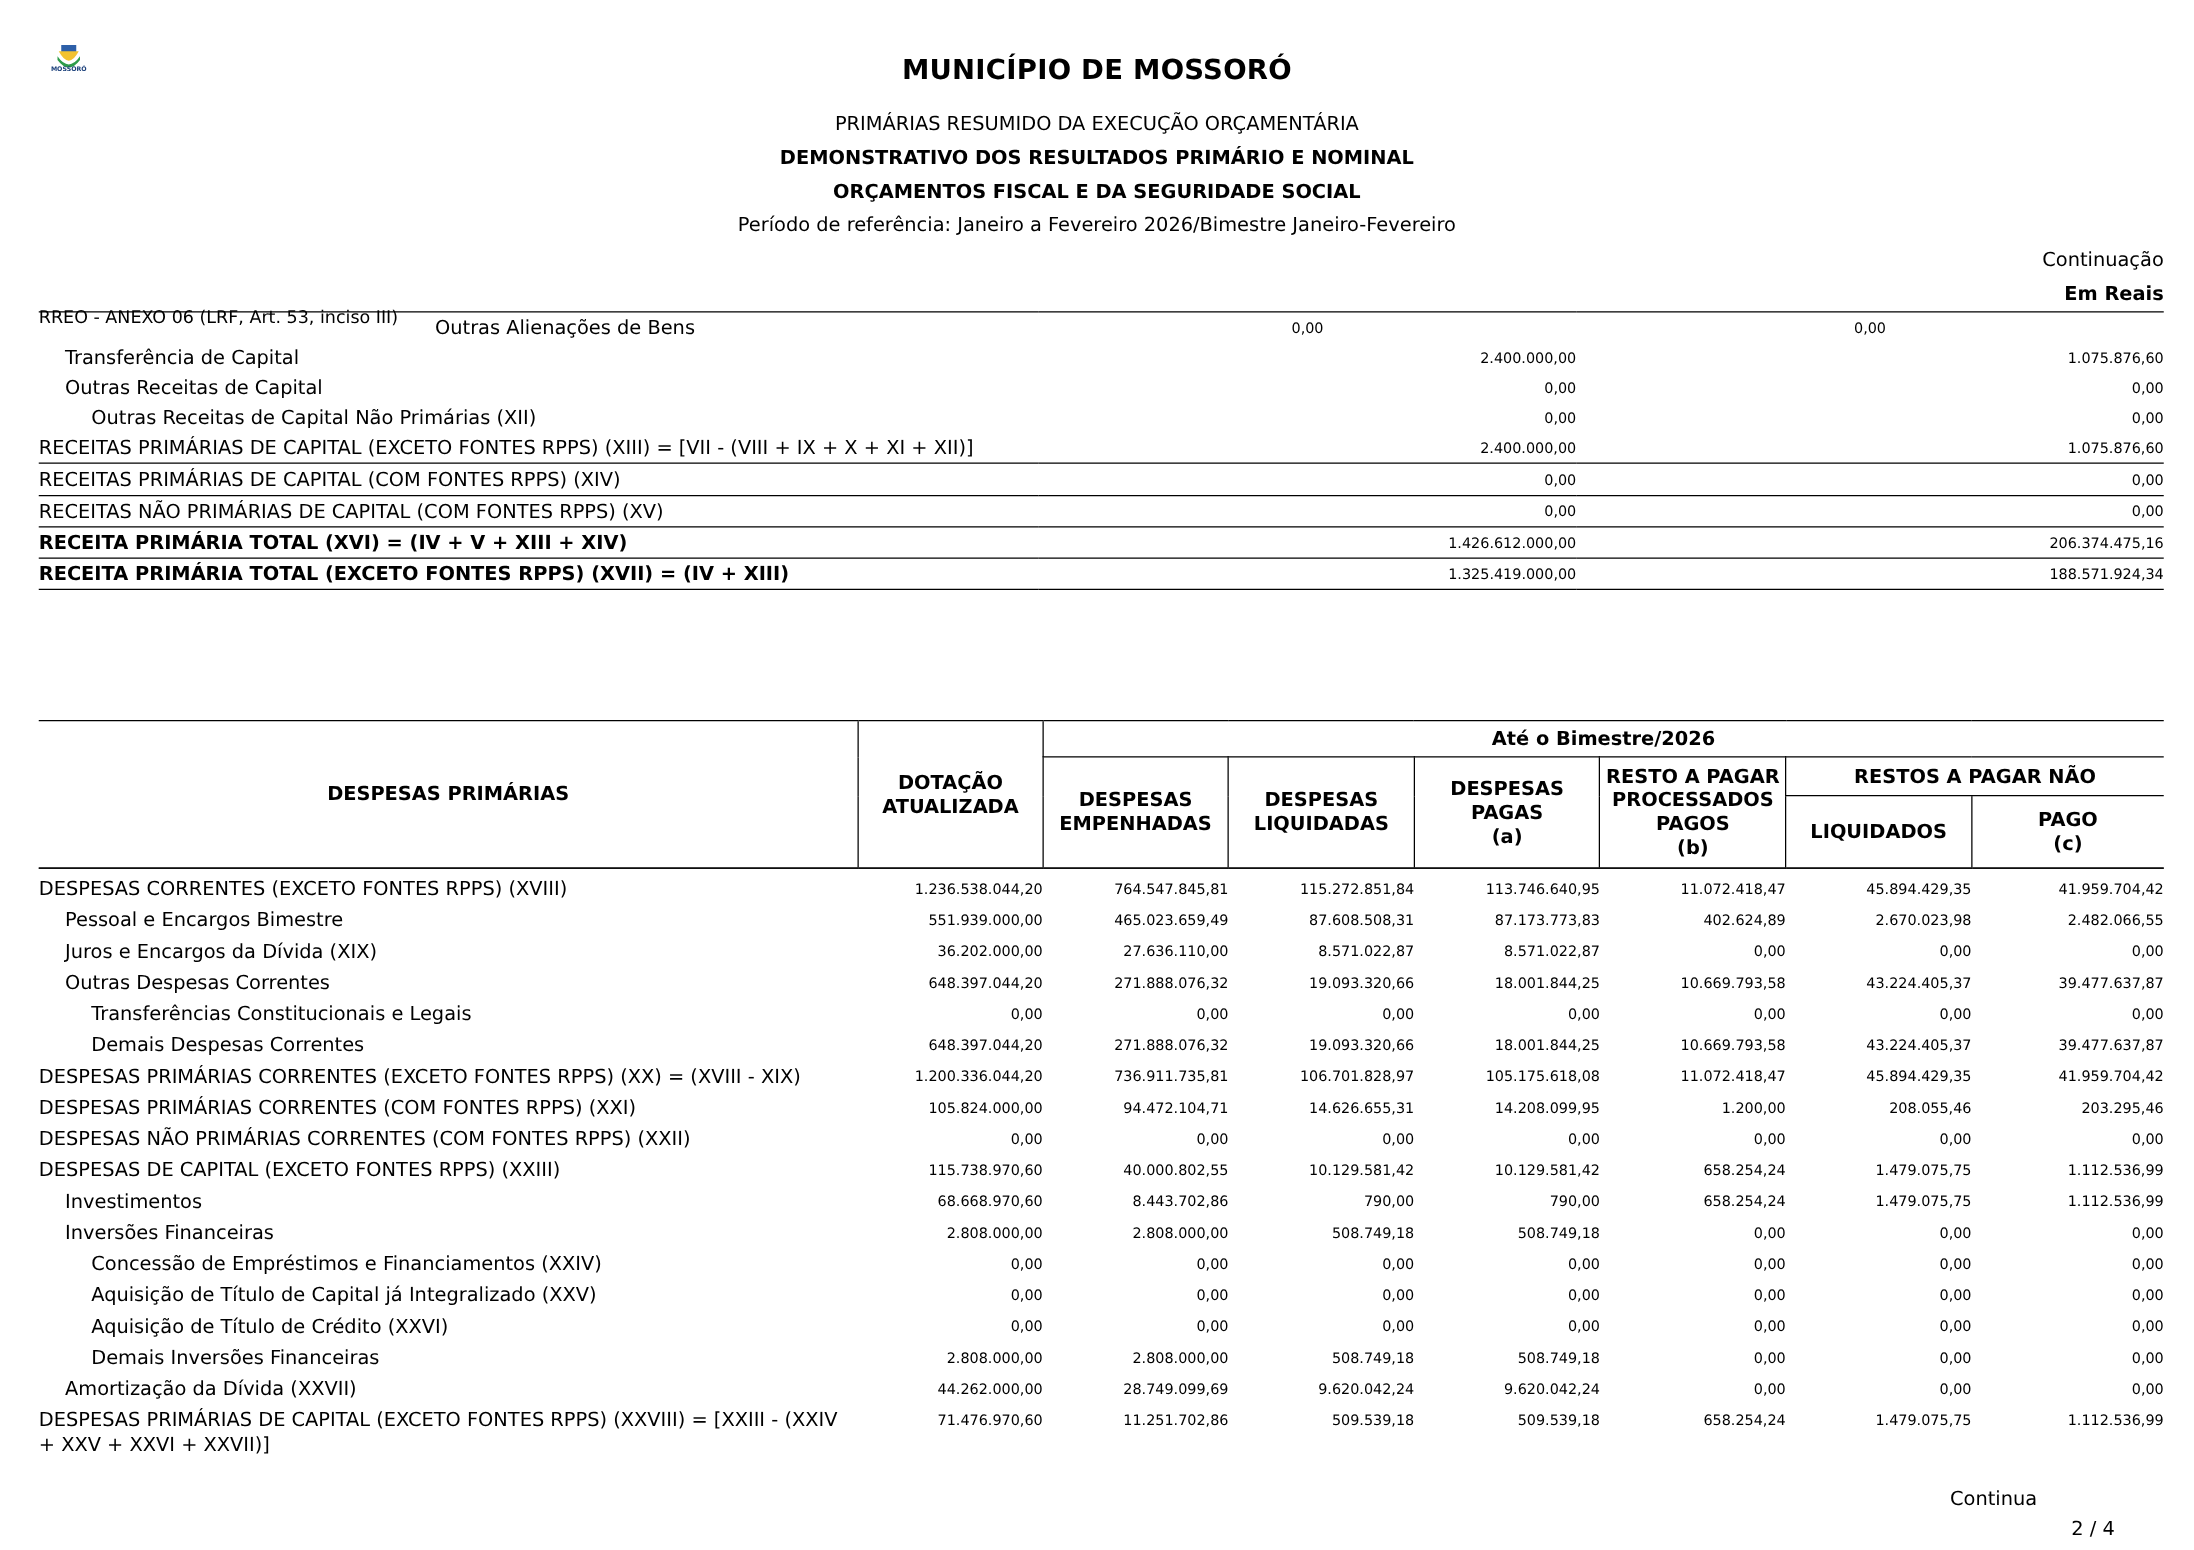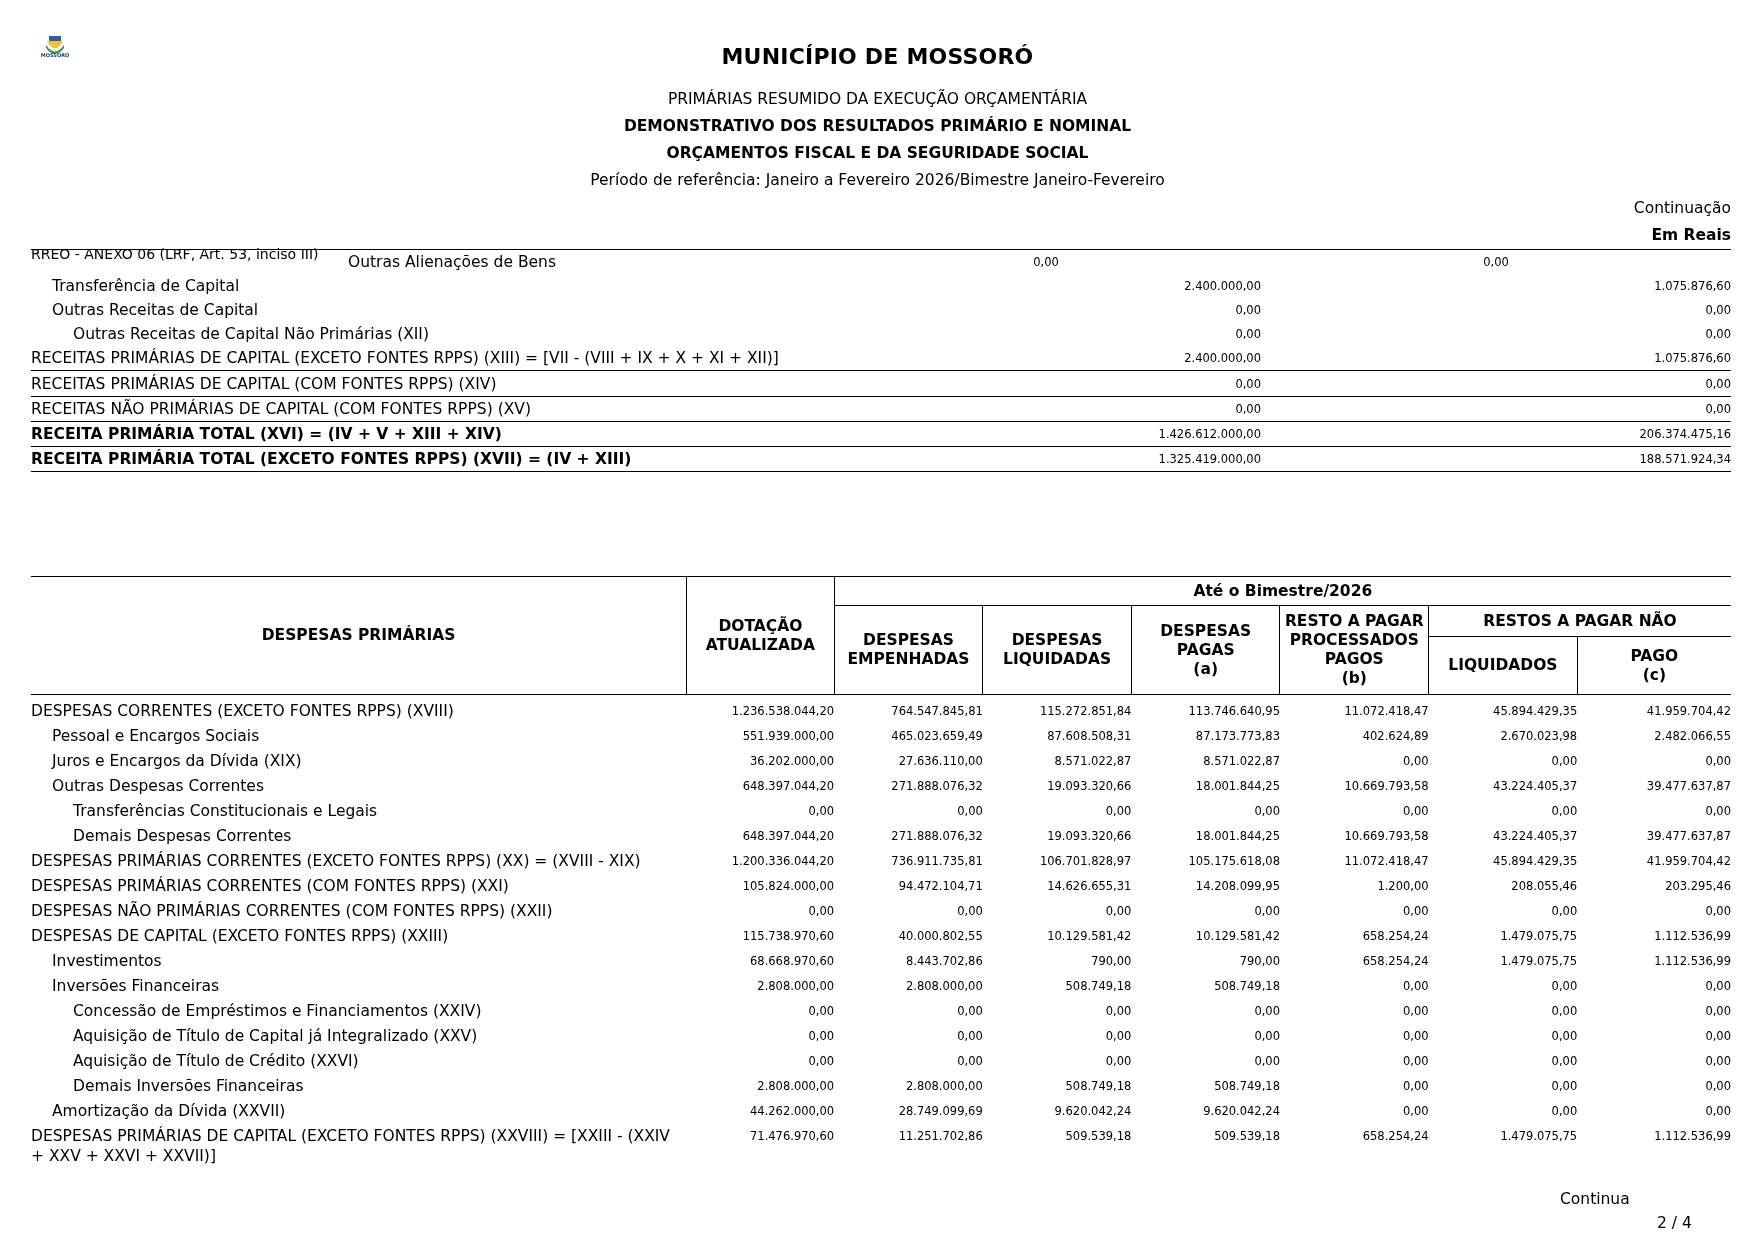--- a/index.html
+++ b/index.html
@@ -162,21 +162,21 @@
         <td class="">DESPESAS CORRENTES (EXCETO FONTES RPPS) (XVIII)</td>
         <td class="num">1.236.538.044,20</td>
         <td class="num">764.547.845,81</td>
         <td class="num">115.272.851,84</td>
         <td class="num">113.746.640,95</td>
         <td class="num">11.072.418,47</td>
         <td class="num">45.894.429,35</td>
         <td class="num">41.959.704,42</td>
       </tr>
       <tr>
-        <td class="ind1">Pessoal e Encargos Sociais</td>
+        <td class="ind1">Pessoal e Encargos Bimestre</td>
         <td class="num">551.939.000,00</td>
         <td class="num">465.023.659,49</td>
         <td class="num">87.608.508,31</td>
         <td class="num">87.173.773,83</td>
         <td class="num">402.624,89</td>
         <td class="num">2.670.023,98</td>
         <td class="num">2.482.066,55</td>
       </tr>
       <tr>
         <td class="ind1">Juros e Encargos da Dívida (XIX)</td>

